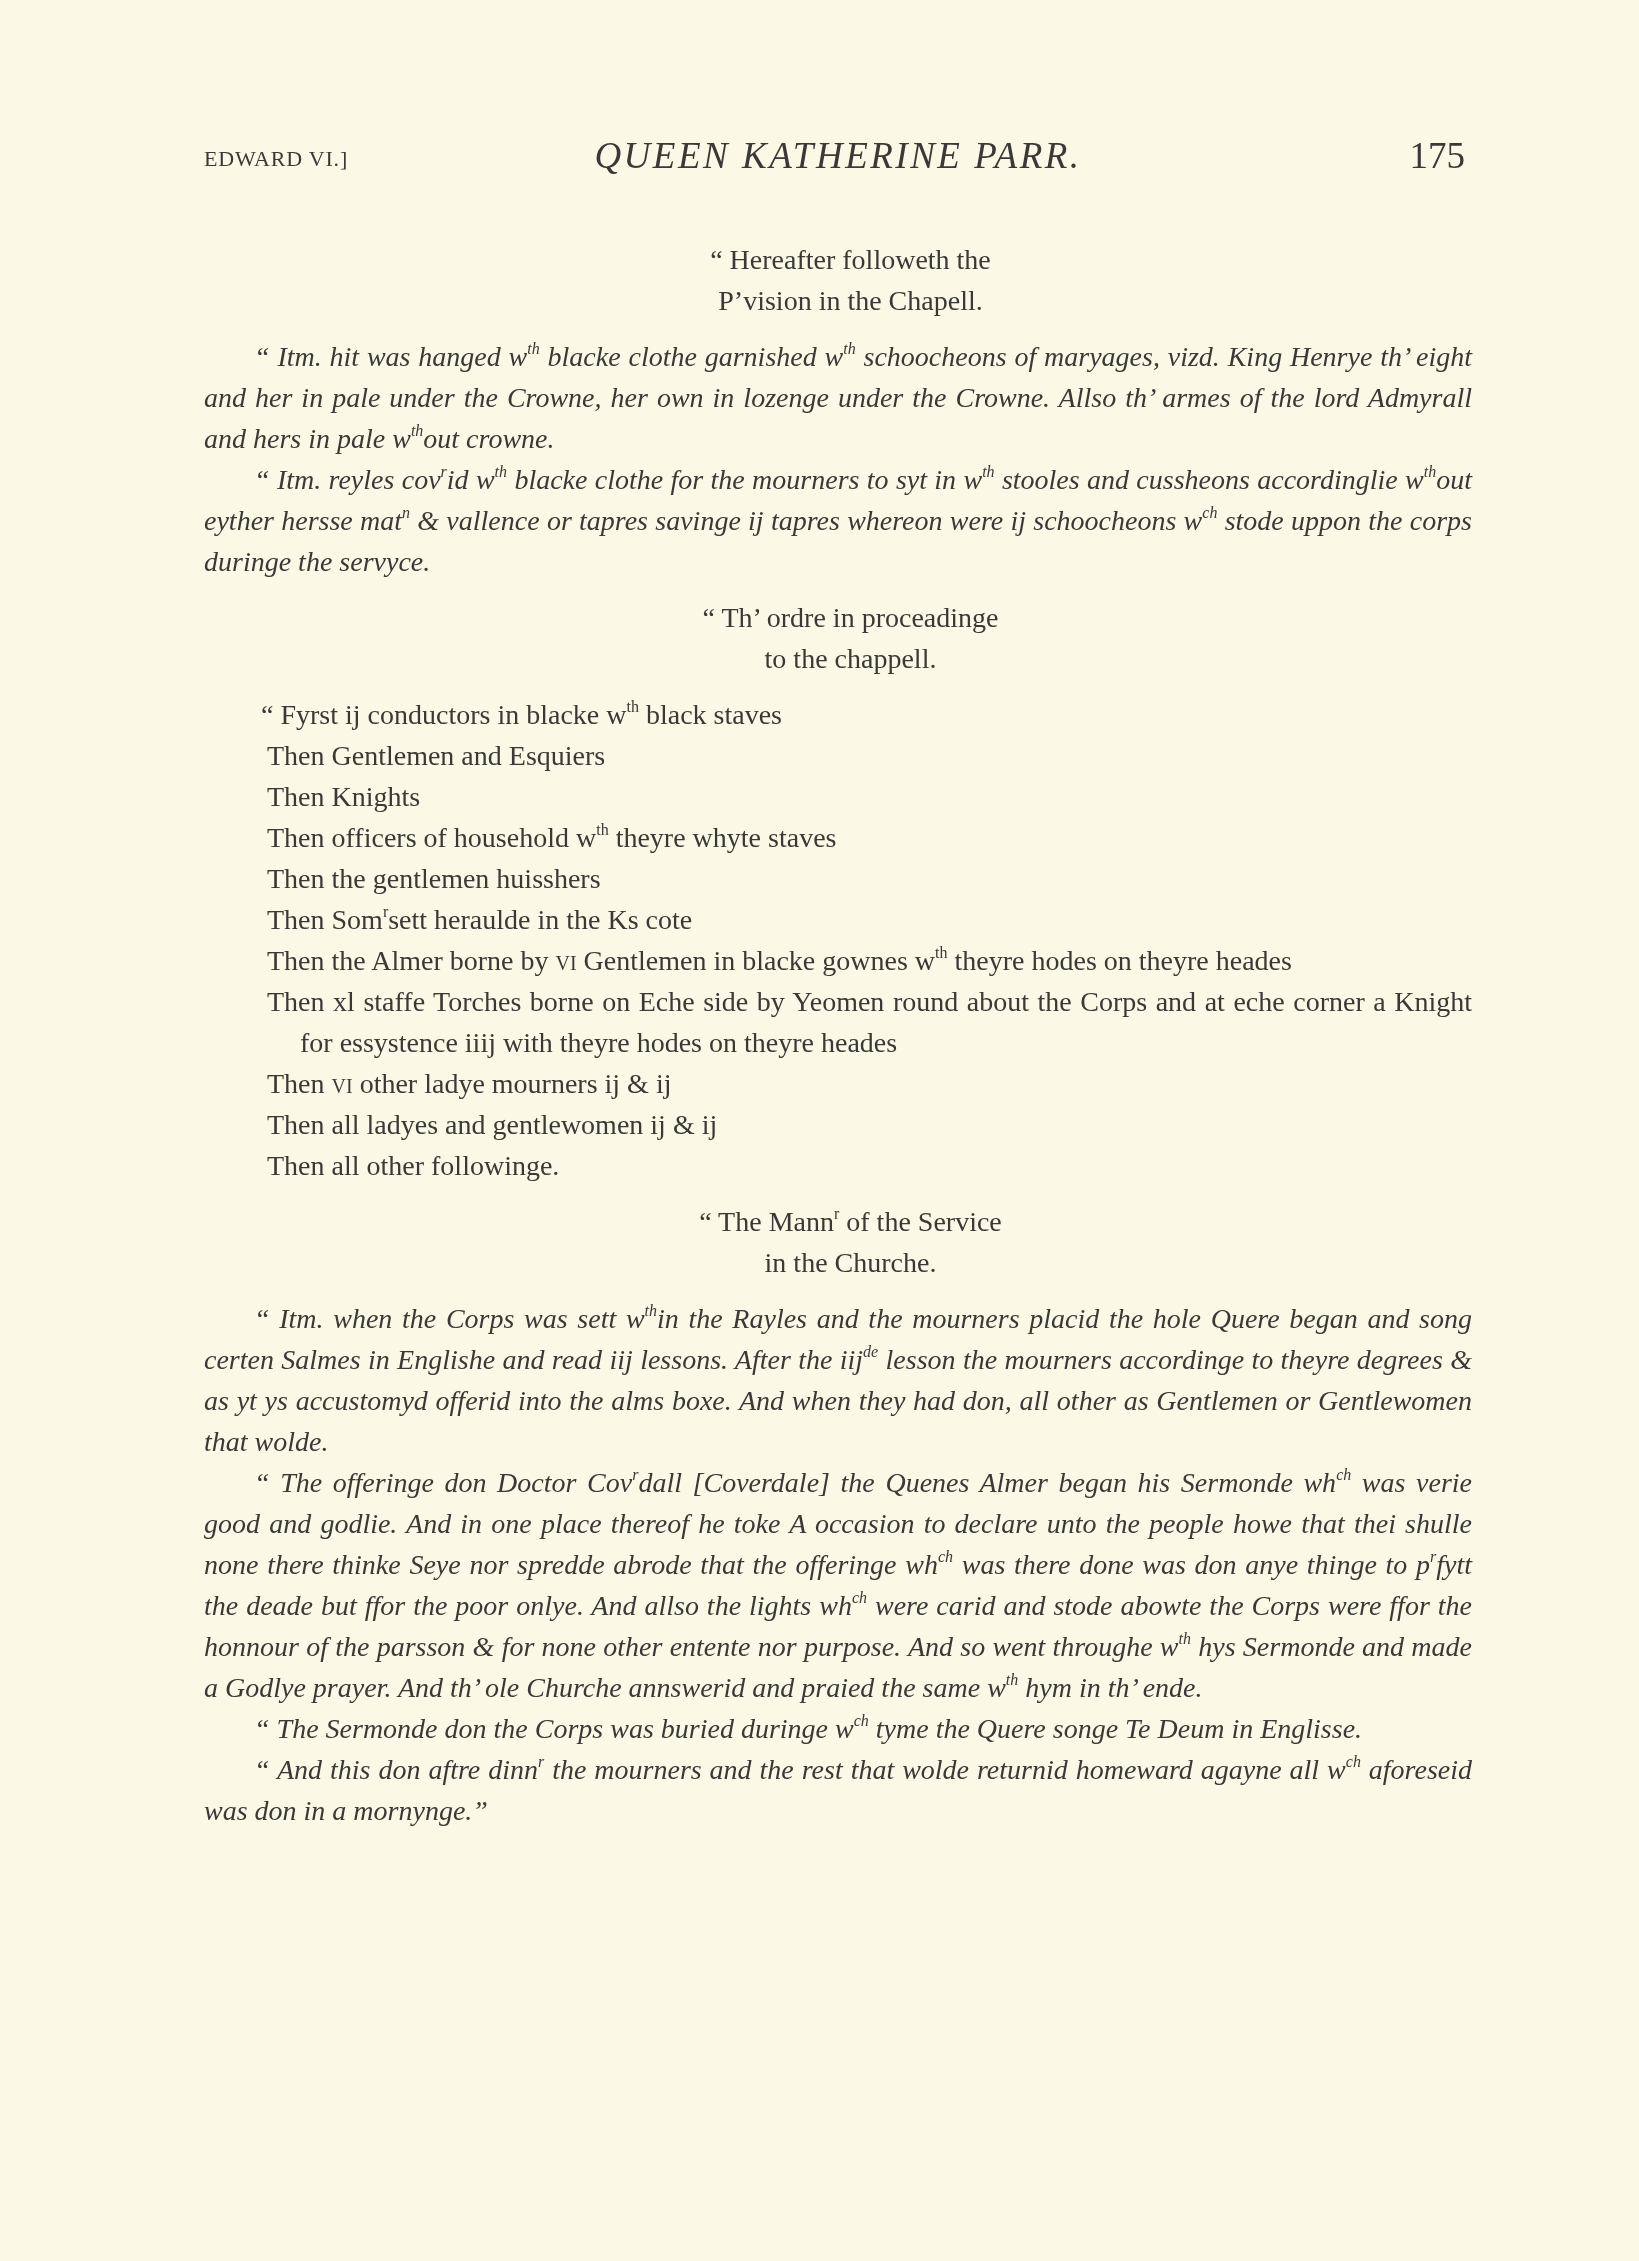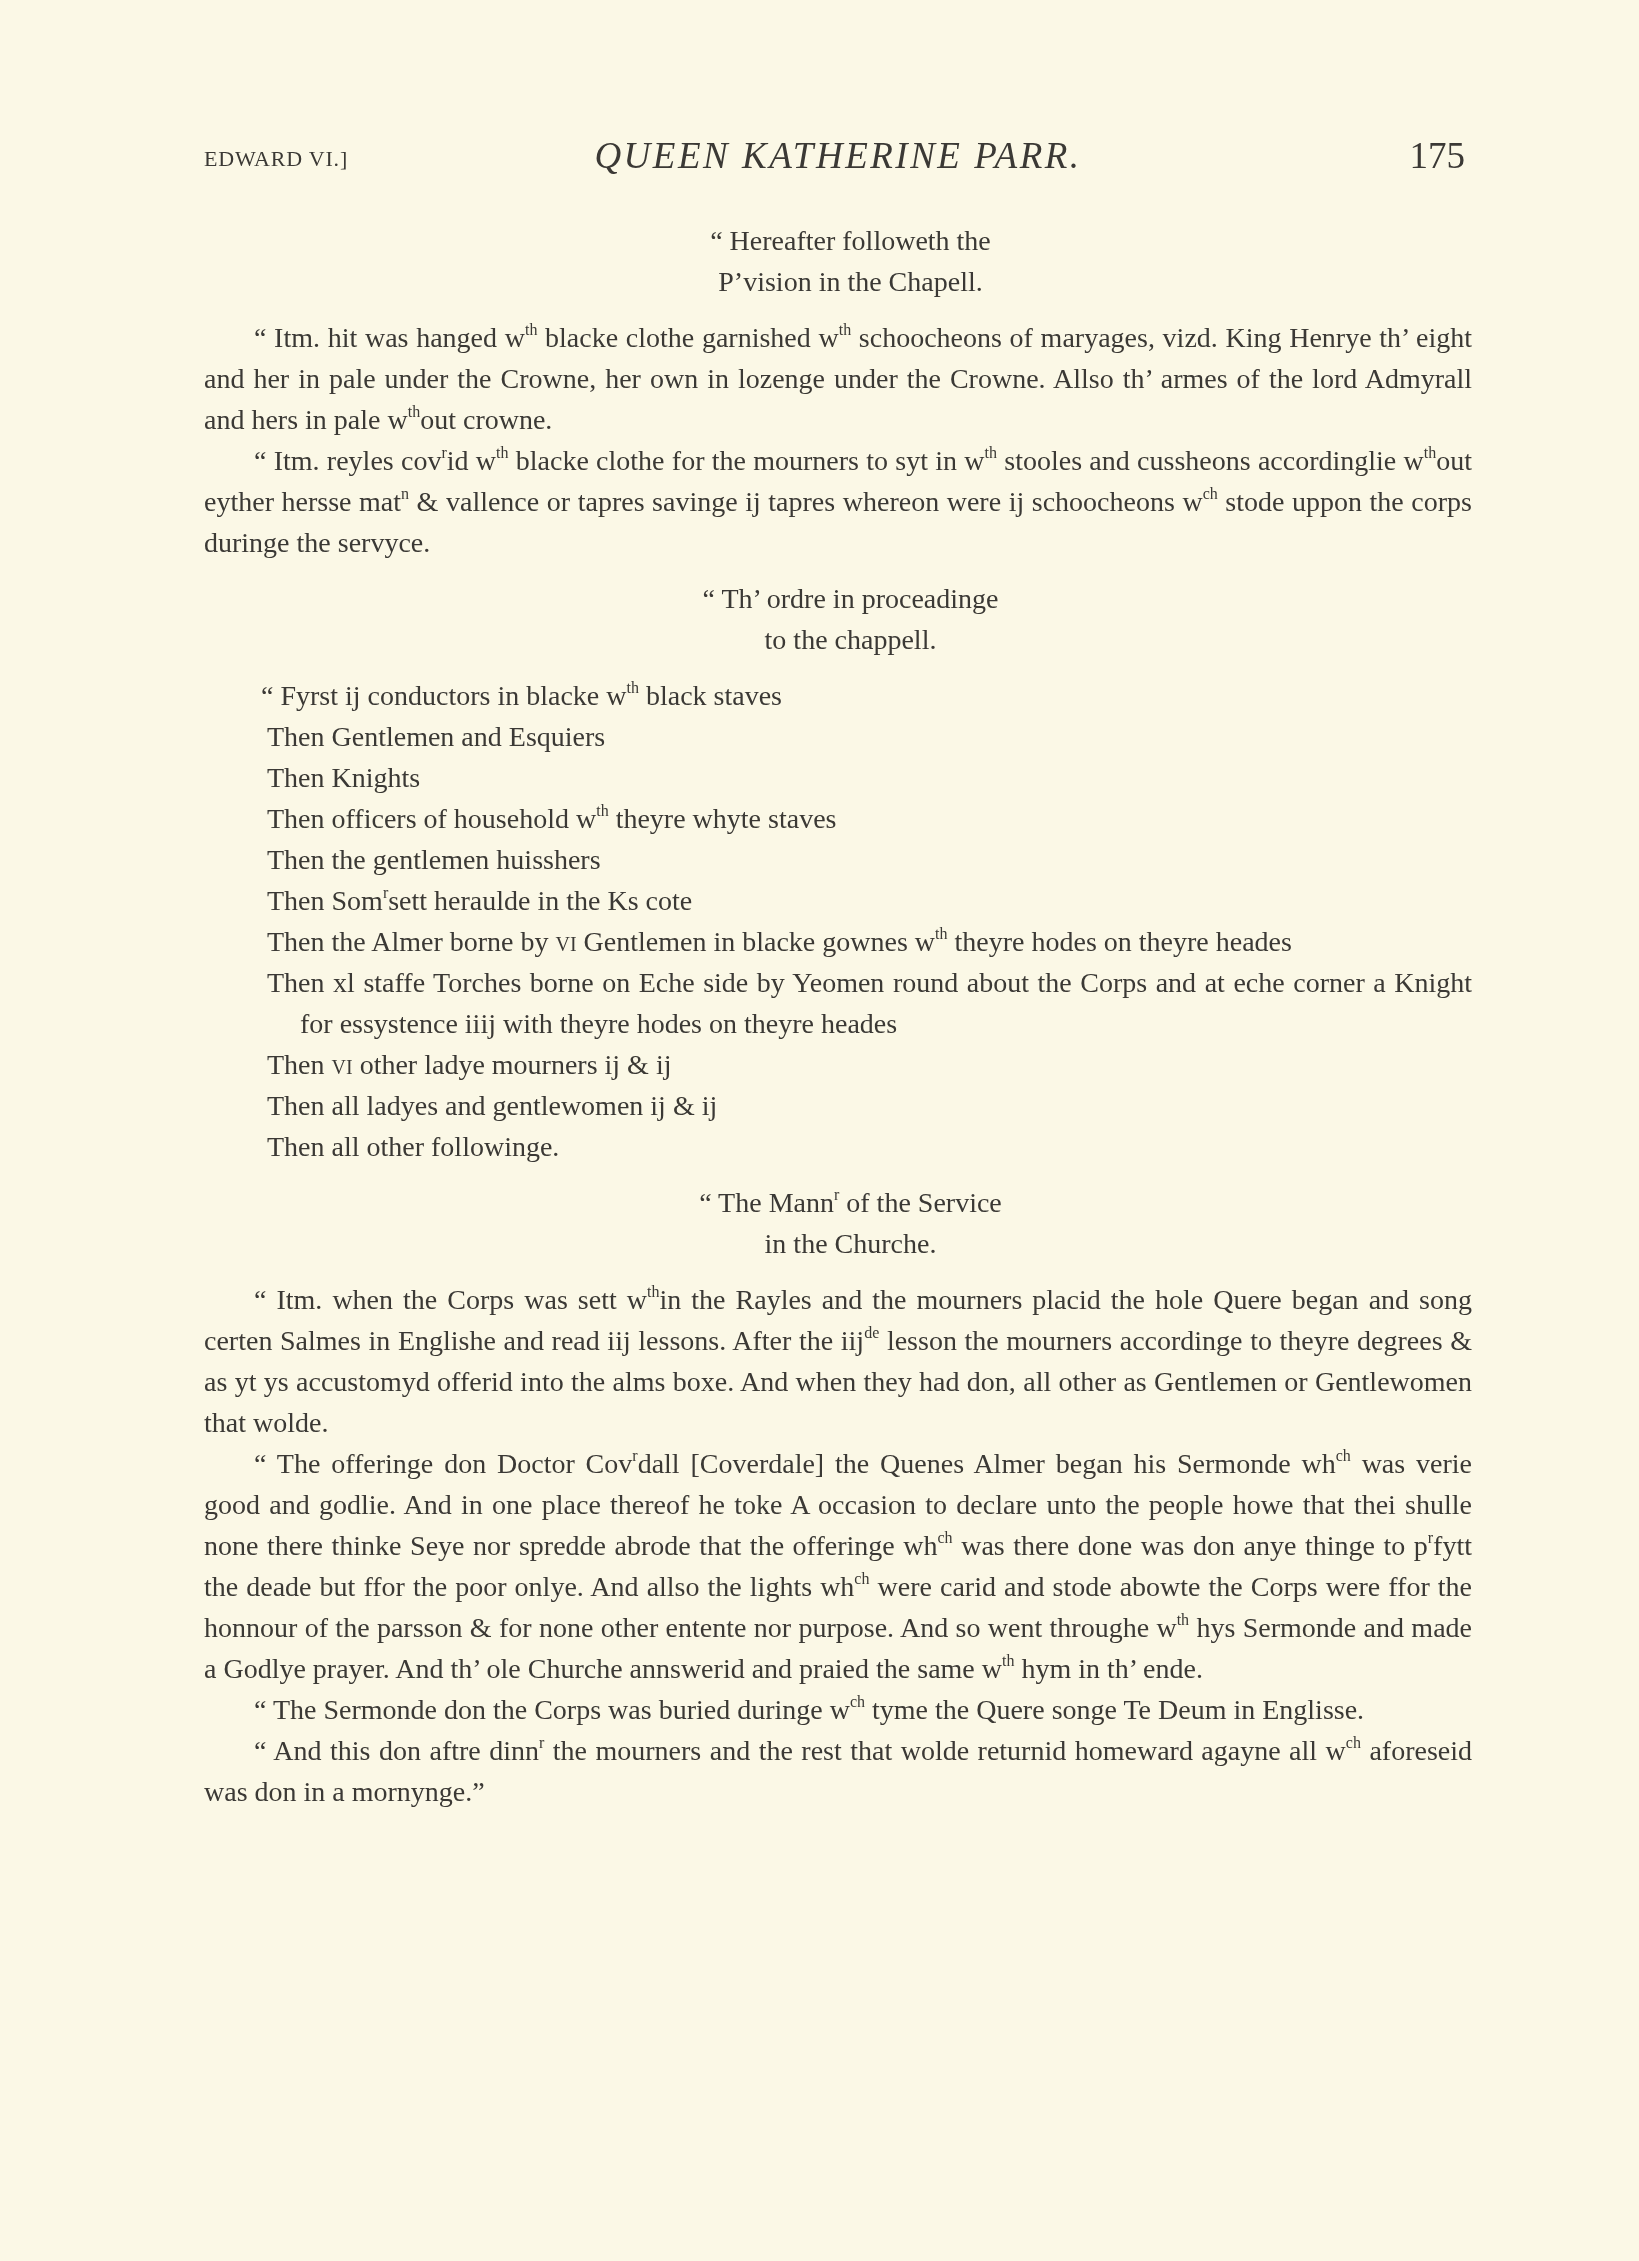--- a/index.html
+++ b/index.html
@@ -47,38 +47,39 @@
       letter-spacing: 2.5px;
     }
     .rh-right {
       position: absolute;
       right: 7px;
       top: 0;
       font-size: 37px;
     }
     .body-text {
       position: absolute;
-      top: 220px;
+      top: 239px;
       left: 0;
       width: 1268px;
       font-size: 28px;
       line-height: 41px;
     }
     .heading {
       text-align: center;
       margin: 0;
     }
     .heading-line {
       display: block;
       padding-left: 25px;
     }
     .para {
       text-align: justify;
       text-indent: 50px;
       margin: 0;
+      font-style: italic;
     }
     .gap-heading-after {
       height: 15px;
     }
     .gap-heading-before {
       height: 15px;
     }
     .list {
       margin: 0;
       padding: 0;

